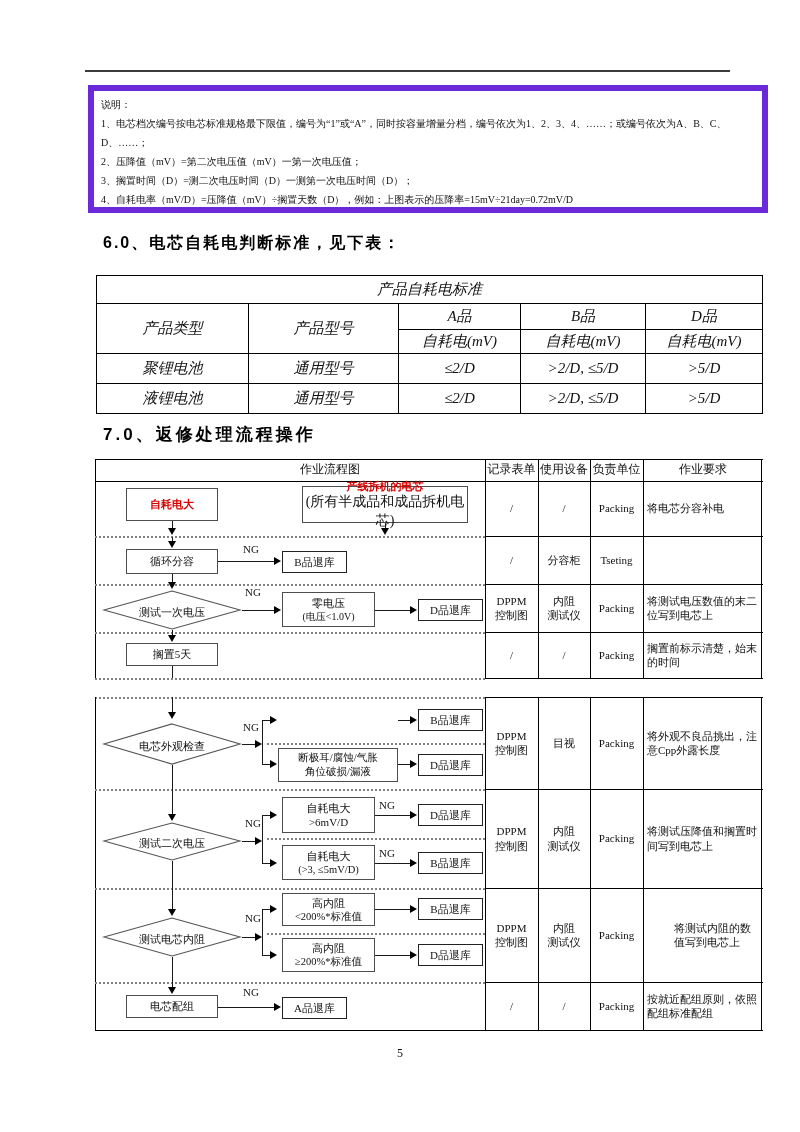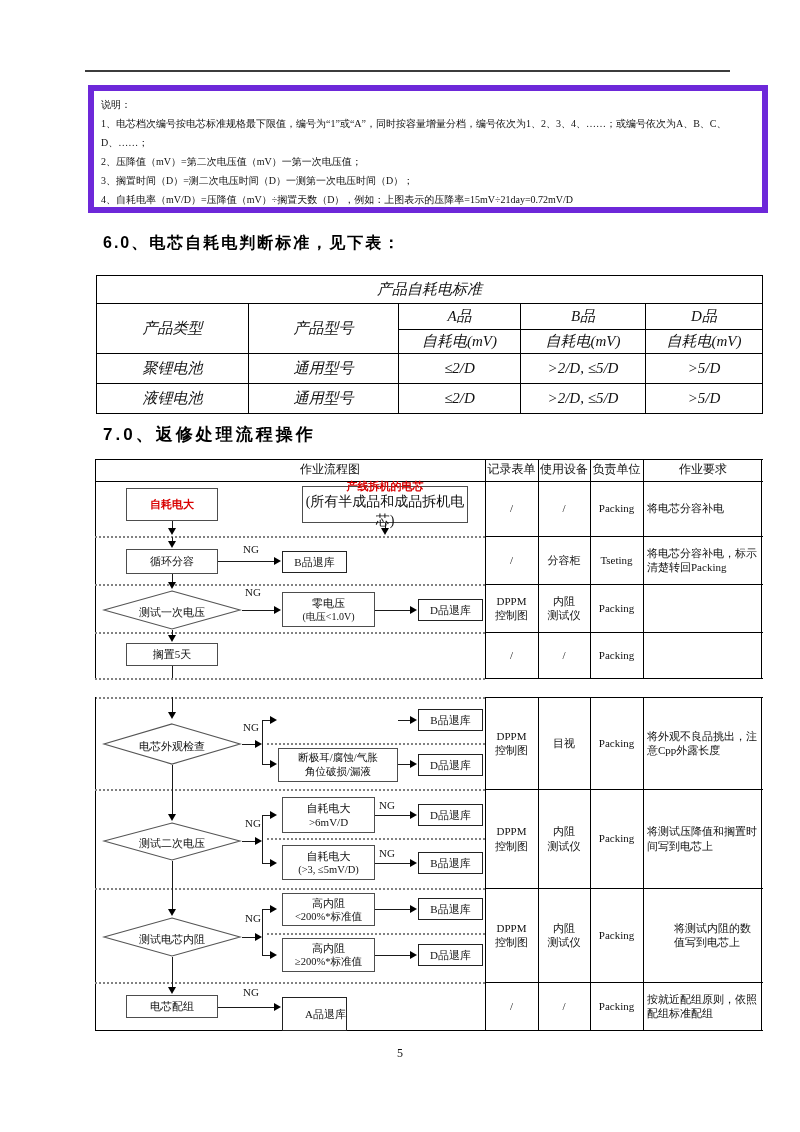--- a/index.html
+++ b/index.html
@@ -144,31 +144,32 @@
     <div class="cell hd" style="left:548px;top:0;width:120px;height:22px;">作业要求</div>
 
     <div class="cell" style="left:390px;top:22px;width:53px;height:55px;">/</div>
     <div class="cell" style="left:443px;top:22px;width:52px;height:55px;">/</div>
     <div class="cell" style="left:495px;top:22px;width:53px;height:55px;">Packing</div>
     <div class="cell req" style="left:548px;top:22px;width:118px;height:55px;">将电芯分容补电</div>
 
     <div class="cell" style="left:390px;top:77px;width:53px;height:48px;">/</div>
     <div class="cell" style="left:443px;top:77px;width:52px;height:48px;">分容柜</div>
     <div class="cell" style="left:495px;top:77px;width:53px;height:48px;">Tseting</div>
-    <div class="cell req" style="left:548px;top:77px;width:118px;height:48px;">将电芯分容补电，标示清楚转回Packing</div>
 
     <div class="cell" style="left:390px;top:125px;width:53px;height:48px;">DPPM
 控制图</div>
     <div class="cell" style="left:443px;top:125px;width:52px;height:48px;">内阻
 测试仪</div>
     <div class="cell" style="left:495px;top:125px;width:53px;height:48px;">Packing</div>
+    <div class="cell req" style="left:548px;top:125px;width:118px;height:48px;">将测试电压数值的末二位写到电芯上</div>
 
     <div class="cell" style="left:390px;top:173px;width:53px;height:46px;">/</div>
     <div class="cell" style="left:443px;top:173px;width:52px;height:46px;">/</div>
     <div class="cell" style="left:495px;top:173px;width:53px;height:46px;">Packing</div>
+    <div class="cell req" style="left:548px;top:173px;width:118px;height:46px;">搁置前标示清楚，始末的时间</div>
 
     <div class="cell" style="left:390px;top:238px;width:53px;height:92px;">DPPM
 控制图</div>
     <div class="cell" style="left:443px;top:238px;width:52px;height:92px;">目视</div>
     <div class="cell" style="left:495px;top:238px;width:53px;height:92px;">Packing</div>
     <div class="cell req" style="left:548px;top:238px;width:118px;height:92px;">将外观不良品挑出，注意Cpp外露长度</div>
 
     <div class="cell" style="left:390px;top:330px;width:53px;height:99px;">DPPM
 控制图</div>
     <div class="cell" style="left:443px;top:330px;width:52px;height:99px;">内阻
@@ -344,20 +345,20 @@
     </div>
 
     <div class="vl" style="left:77px;top:498px;height:31px;"></div>
     <div class="ad" style="left:73px;top:528px;"></div>
     <div class="fb" style="left:31px;top:536px;width:92px;height:23px;">
       <span>电芯配组</span>
     </div>
     <div class="ng" style="left:148px;top:527px;">NG</div>
     <div class="hl" style="left:123px;top:548px;width:56px;"></div>
     <div class="ar" style="left:179px;top:544px;"></div>
-    <div class="rb" style="left:187px;top:538px;width:65px;height:34px;justify-content:flex-end;">
+    <div class="rb" style="left:187px;top:538px;width:65px;height:22px;">
       <span>A品退库</span>
     </div>
 
   </div>
 
   <div class="pageno">5</div>
 </div>
 
 </body></html>

